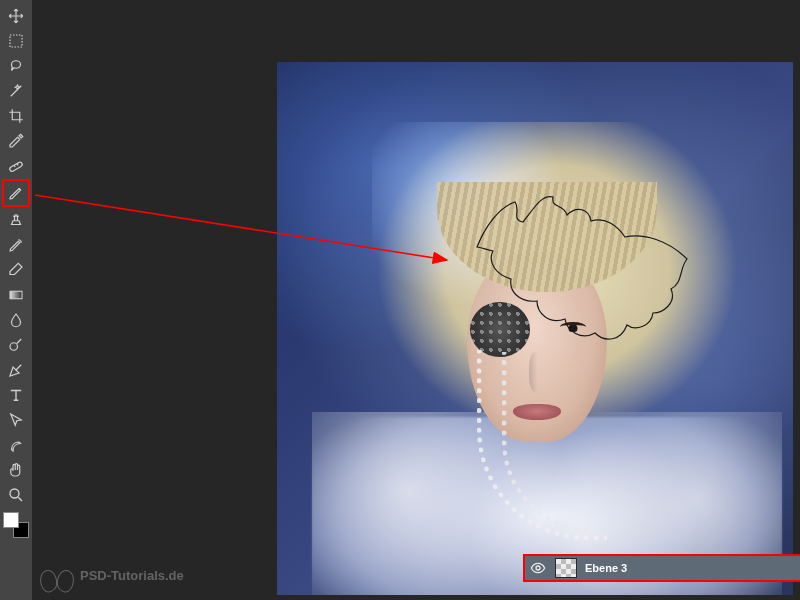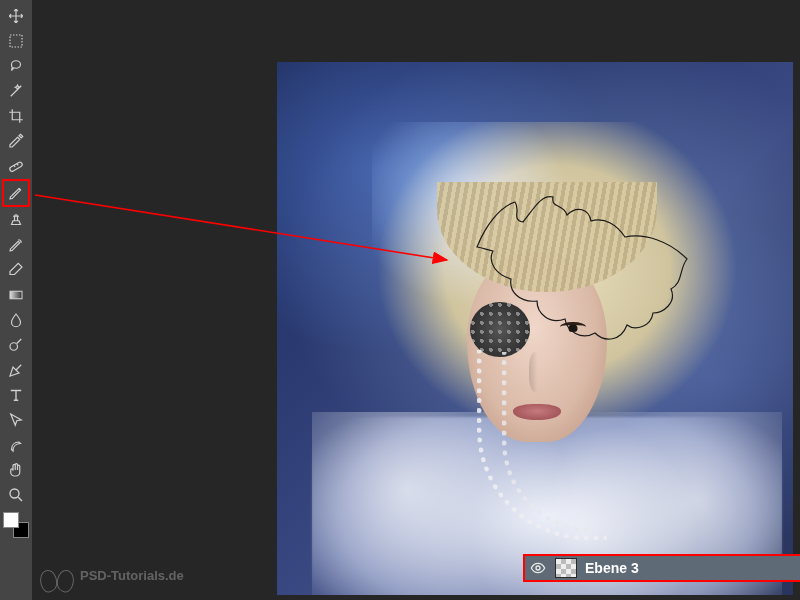--- a/index.html
+++ b/index.html
@@ -216,21 +216,21 @@
     color: #e8e8e8;
   }
   .layer-thumb {
     width: 22px; height: 20px;
     background:
       conic-gradient(#bbb 0 25%, #eee 0 50%, #bbb 0 75%, #eee 0) 0 0/10px 10px;
     border: 1px solid #2a2a2a;
   }
   .layer-name {
     color: #ffffff;
-    font-size: 14px;
+    font-size: 11px;
     font-weight: bold;
   }
   
   .watermark {
     position: absolute;
     left: 8px;
     bottom: 6px;
     color: rgba(255,255,255,0.28);
     font-size: 13px;
     font-weight: bold;

